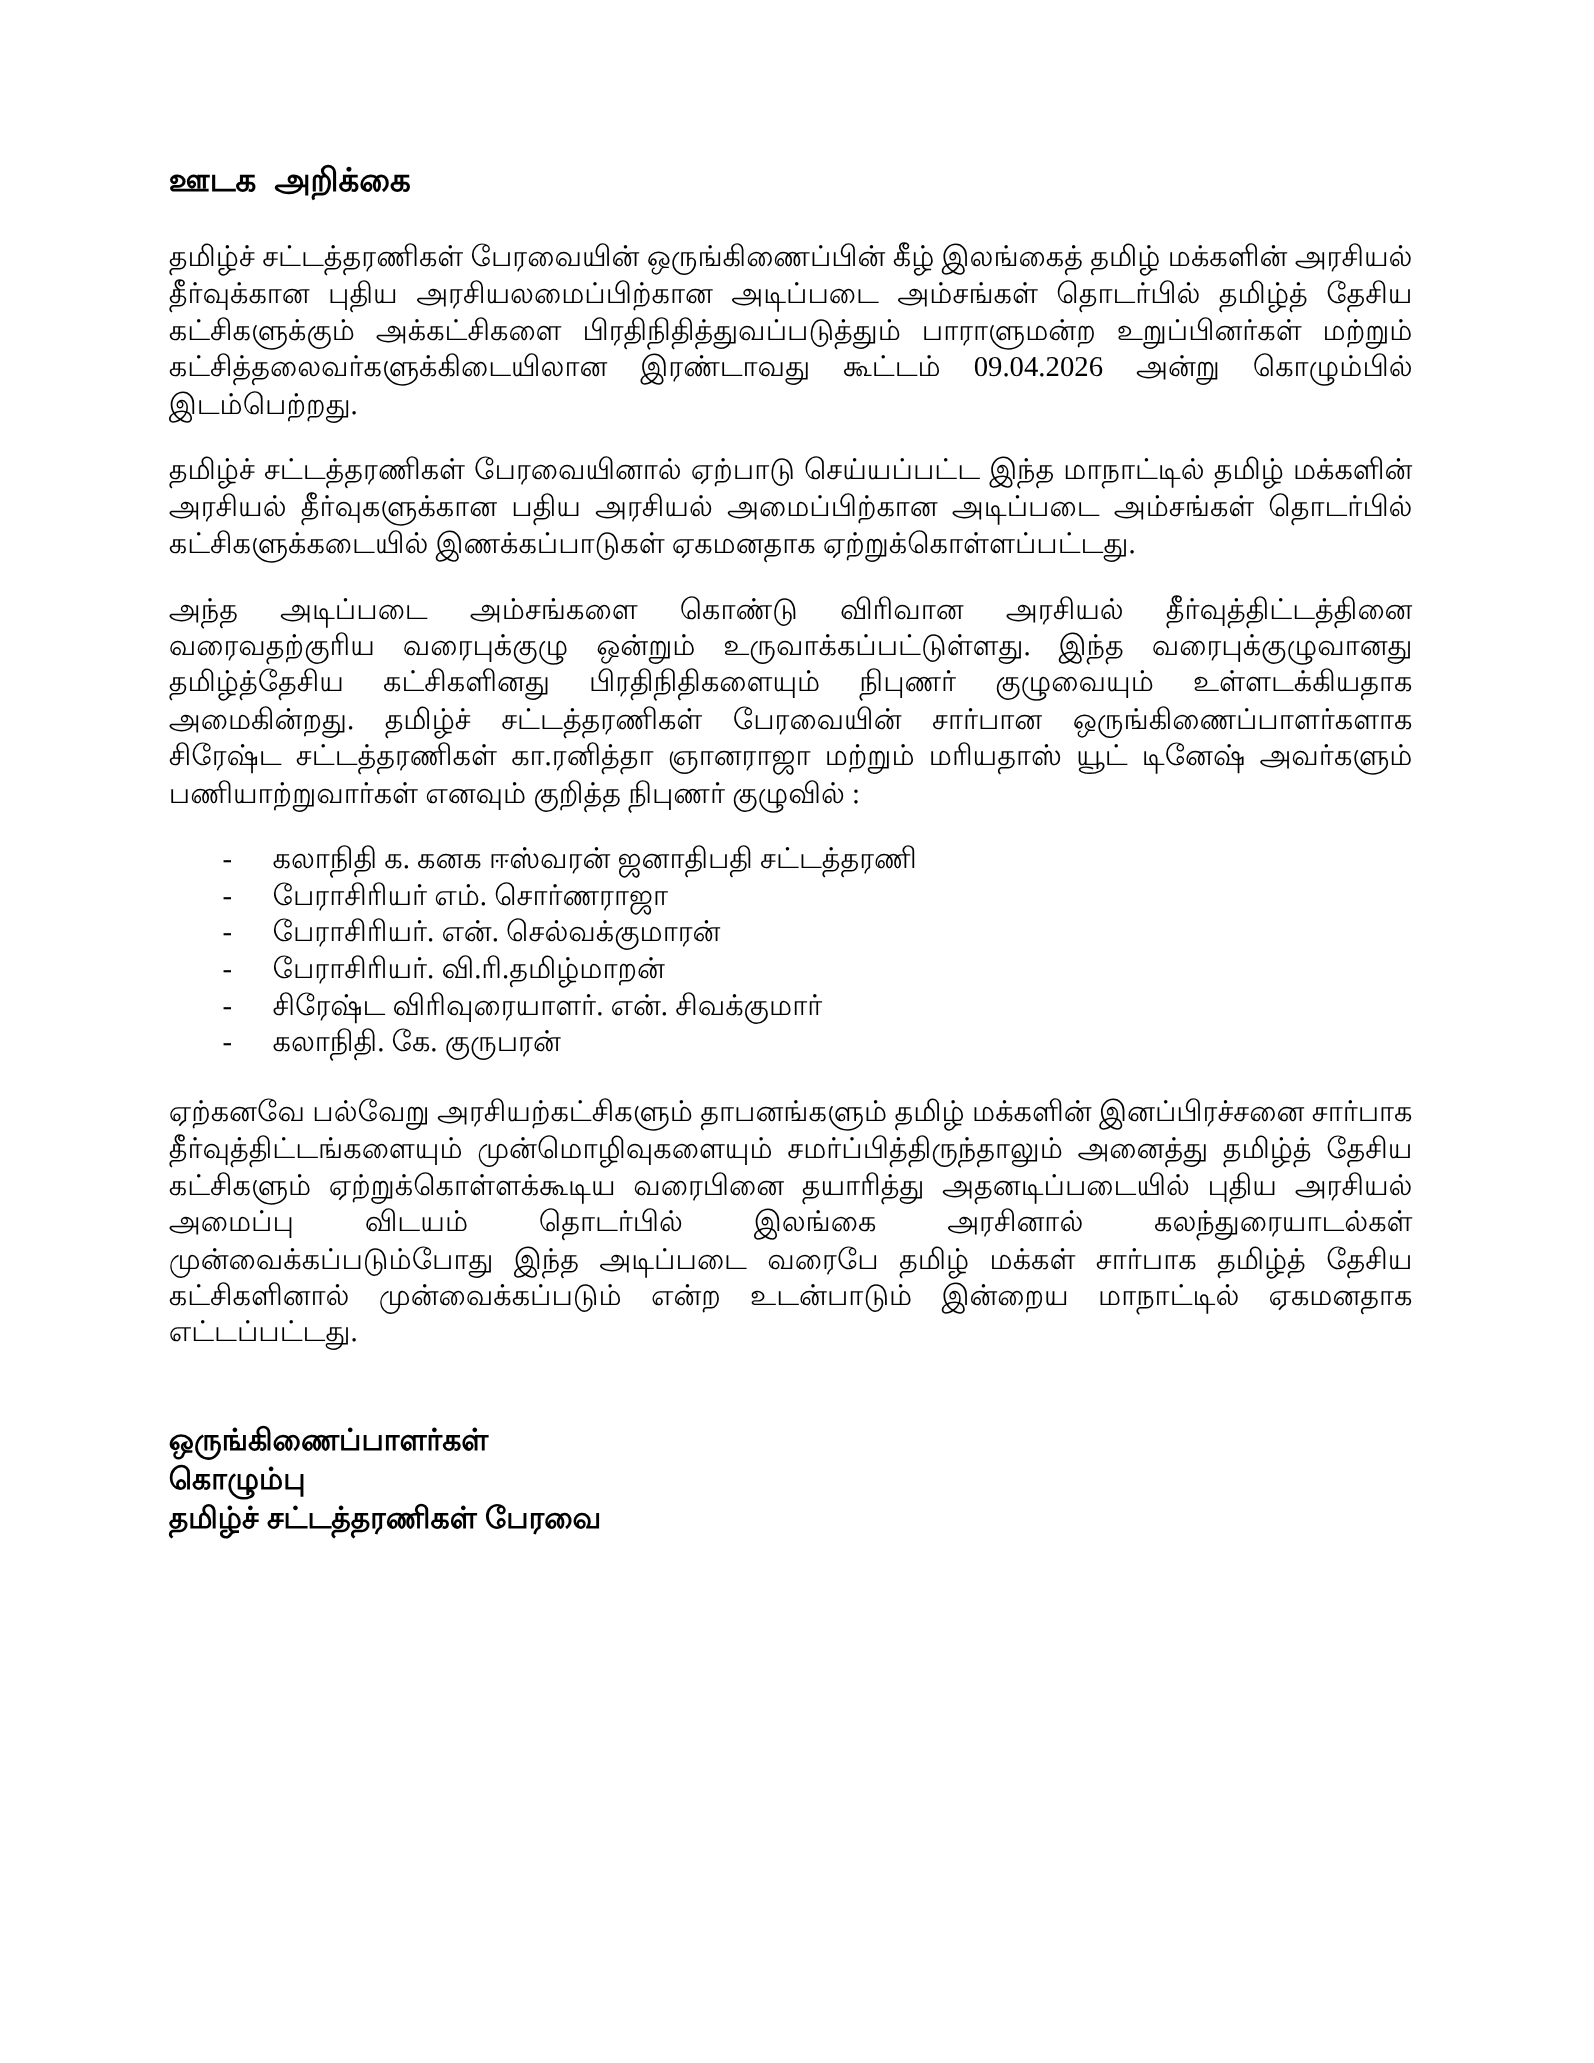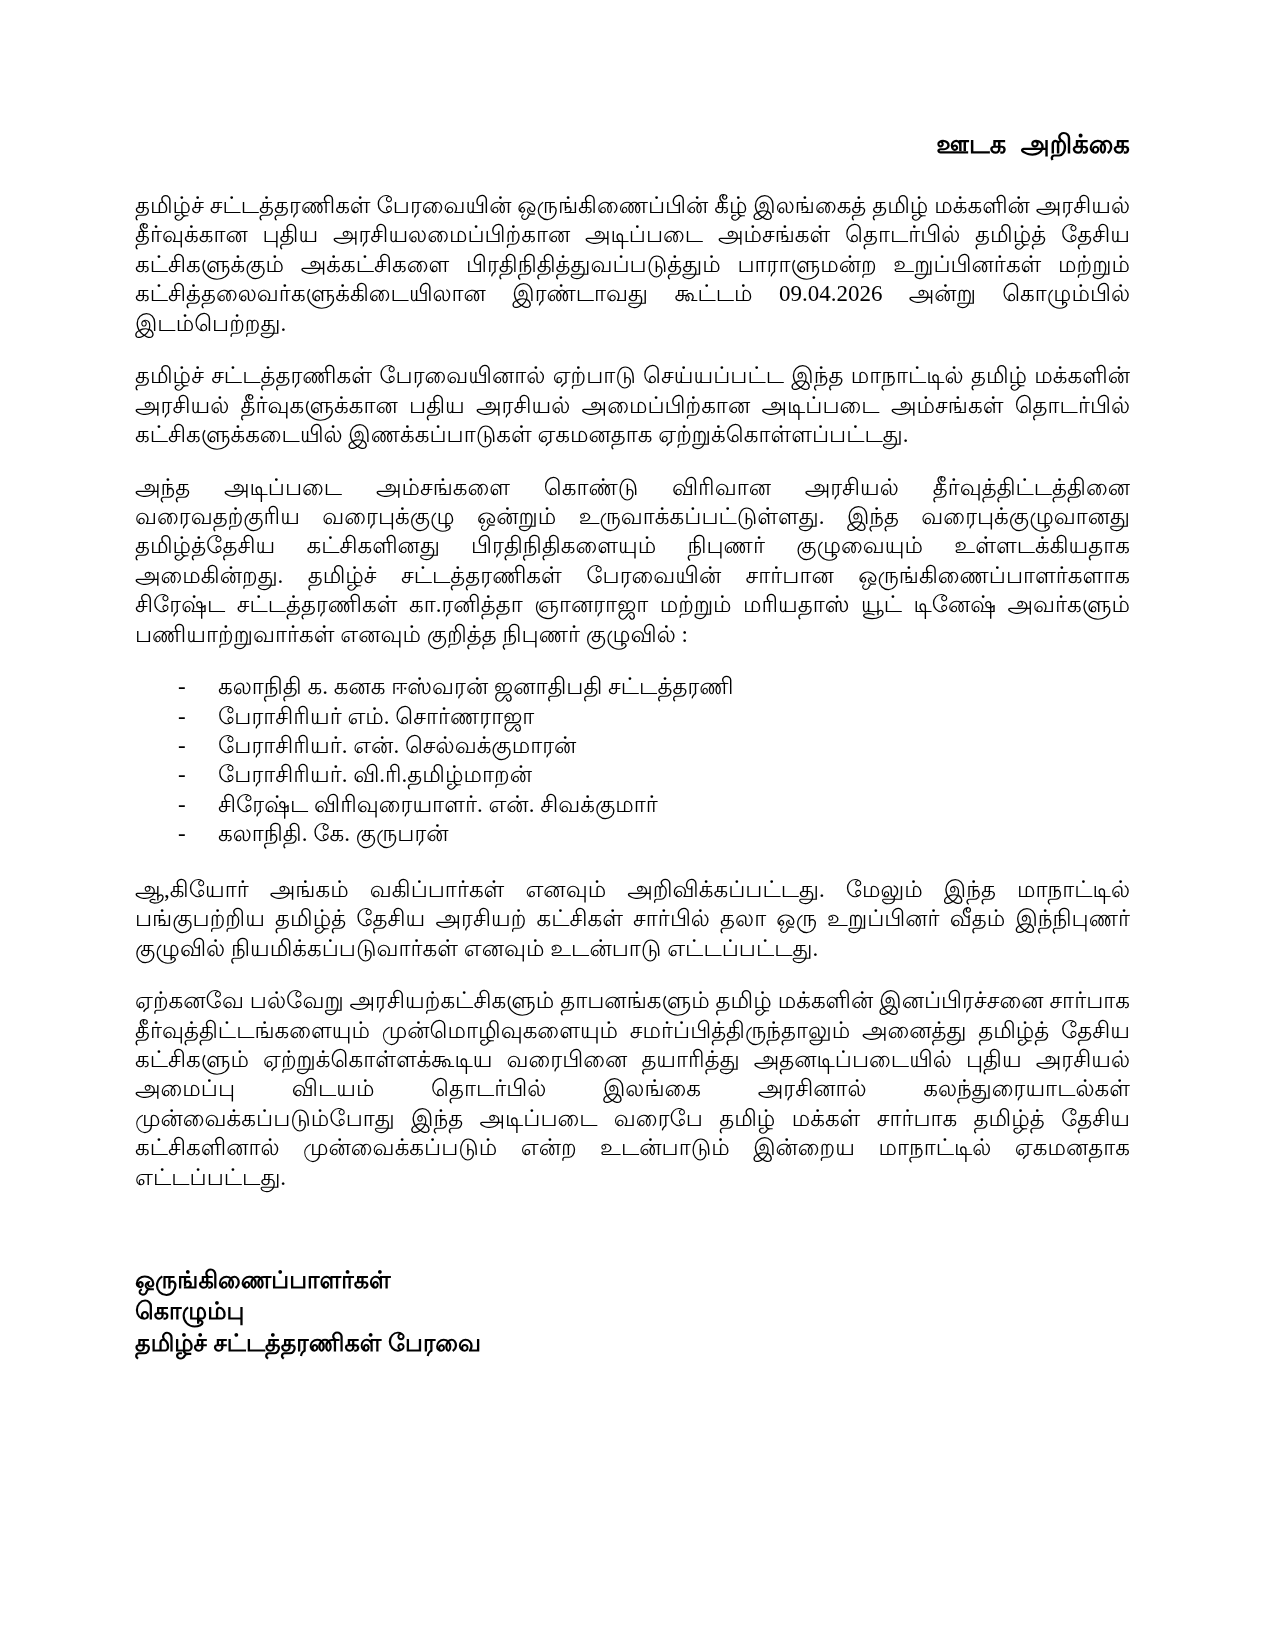--- a/index.html
+++ b/index.html
@@ -14,21 +14,21 @@
     background: #ffffff;
     color: #000000;
     font-family: "Liberation Serif", serif;
     box-sizing: border-box;
     padding: 130px 145px 0 135px;
     overflow: hidden;
   }
   .title {
     font-size: 26px;
     font-weight: bold;
-    text-align: right;
+    text-align: left;
     word-spacing: 8px;
     margin: 0 0 28px 0;
   }
   .para {
     font-size: 23px;
     line-height: 1.28;
     text-align: justify;
     margin: 0 0 23px 0;
   }
   .member-list {
@@ -43,21 +43,21 @@
     padding-left: 43px;
   }
   .member-list .marker {
     width: 40px;
     flex: none;
   }
   .member-list .li-text {
     flex: 1;
   }
   .signature {
-    margin-top: 72px;
+    margin-top: 56px;
     font-family: "Liberation Sans", sans-serif;
     font-weight: bold;
     font-size: 24px;
     line-height: 1.3;
   }
 </style>
 </head>
 <body>
 
 <div class="page">
@@ -91,21 +91,20 @@
     <li class="li">
       <span class="marker">-</span>
       <span class="li-text">சிரேஷ்ட விரிவுரையாளர். என். சிவக்குமார்</span>
     </li>
     <li class="li">
       <span class="marker">-</span>
       <span class="li-text">கலாநிதி. கே. குருபரன்</span>
     </li>
   </ul>
 
-  <p class="para">ஆ,கியோர் அங்கம் வகிப்பார்கள் எனவும் அறிவிக்கப்பட்டது. மேலும் இந்த மாநாட்டில் பங்குபற்றிய தமிழ்த் தேசிய அரசியற் கட்சிகள் சார்பில் தலா ஒரு உறுப்பினர் வீதம் இந்நிபுணர் குழுவில் நியமிக்கப்படுவார்கள் எனவும் உடன்பாடு எட்டப்பட்டது.</p>
 
   <p class="para">ஏற்கனவே பல்வேறு அரசியற்கட்சிகளும் தாபனங்களும் தமிழ் மக்களின் இனப்பிரச்சனை சார்பாக தீர்வுத்திட்டங்களையும் முன்மொழிவுகளையும் சமர்ப்பித்திருந்தாலும் அனைத்து தமிழ்த் தேசிய கட்சிகளும் ஏற்றுக்கொள்ளக்கூடிய வரைபினை தயாரித்து அதனடிப்படையில் புதிய அரசியல் அமைப்பு விடயம் தொடர்பில் இலங்கை அரசினால் கலந்துரையாடல்கள் முன்வைக்கப்படும்போது இந்த அடிப்படை வரைபே தமிழ் மக்கள் சார்பாக தமிழ்த் தேசிய கட்சிகளினால் முன்வைக்கப்படும் என்ற உடன்பாடும் இன்றைய மாநாட்டில் ஏகமனதாக எட்டப்பட்டது.</p>
 
   <div class="signature">
     <div>ஒருங்கிணைப்பாளர்கள்</div>
     <div>கொழும்பு</div>
     <div>தமிழ்ச் சட்டத்தரணிகள் பேரவை</div>
   </div>
 
 </div>

